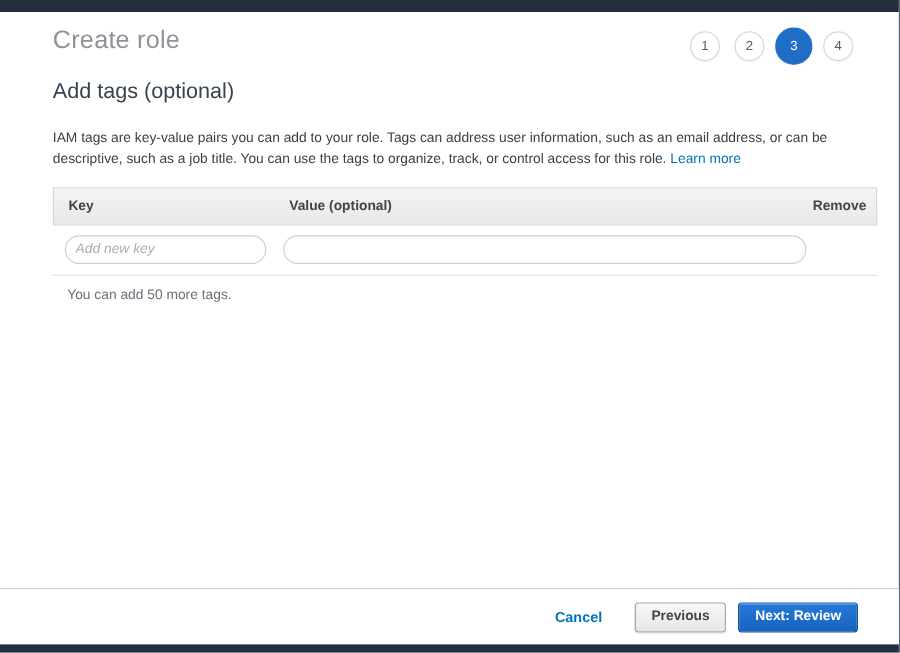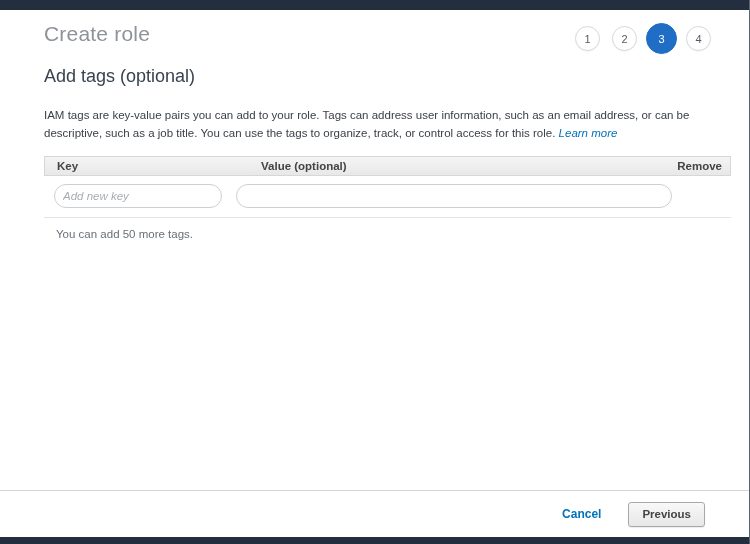--- a/index.html
+++ b/index.html
@@ -35,28 +35,28 @@
   }
   .step.active {
     width: 31px; height: 31px;
     background: #1f6dc5; border-color: #1f6dc5; color: #fff;
     margin: -3px;
   }
 
   .section-title { margin-top: 15px; font-size: 18px; font-weight: 400; color: #38434f; }
 
   .description { margin-top: 19px; font-size: 11.5px; line-height: 1.6; color: #3b4149; max-width: 690px; }
-  .link { color: #0073bb; text-decoration: none; cursor: pointer; font-style: italic; }
+  .link { color: #0073bb; text-decoration: none; cursor: pointer; }
 
   .tags-table { margin-top: 13px; width: 687px; }
   .table-head {
-    display: flex; align-items: center; height: 20px;
+    display: flex; align-items: center; height: 32px;
     background: linear-gradient(#f4f4f4, #e8e8e8);
     border: 1px solid #d7d7d7;
-    font-size: 11.5px; font-weight: bold; color: #444; gap: 20px;
+    font-size: 11.5px; font-weight: bold; color: #444;
   }
   .th-key { width: 192px; padding-left: 12px; flex: none; }
   .th-value { flex: 1 1 auto; padding-left: 4px; }
   .th-remove { flex: none; padding-right: 8px; text-align: right; }
 
   .table-row { display: flex; align-items: center; padding: 8px 0 9px 0; border-bottom: 1px solid #e3e3e3; }
   .tag-input {
     height: 24px; border: 1px solid #ccd0d4; border-radius: 12px;
     font-family: "Liberation Sans", sans-serif; font-size: 11.5px; color: #333;
     padding: 0 8px; outline: none; background: #fff;
@@ -131,17 +131,18 @@
       </div>
 
       <div class="note">You can add 50 more tags.</div>
     </div>
 
   </div>
 
   <div class="footer-row">
     <a class="cancel-link">Cancel</a>
     <button class="btn btn-secondary">Previous</button>
+    <button class="btn btn-primary">Next: Review</button>
   </div>
 
   <div class="console-bar-bottom"></div>
 
 </div>
 
 </body></html>

